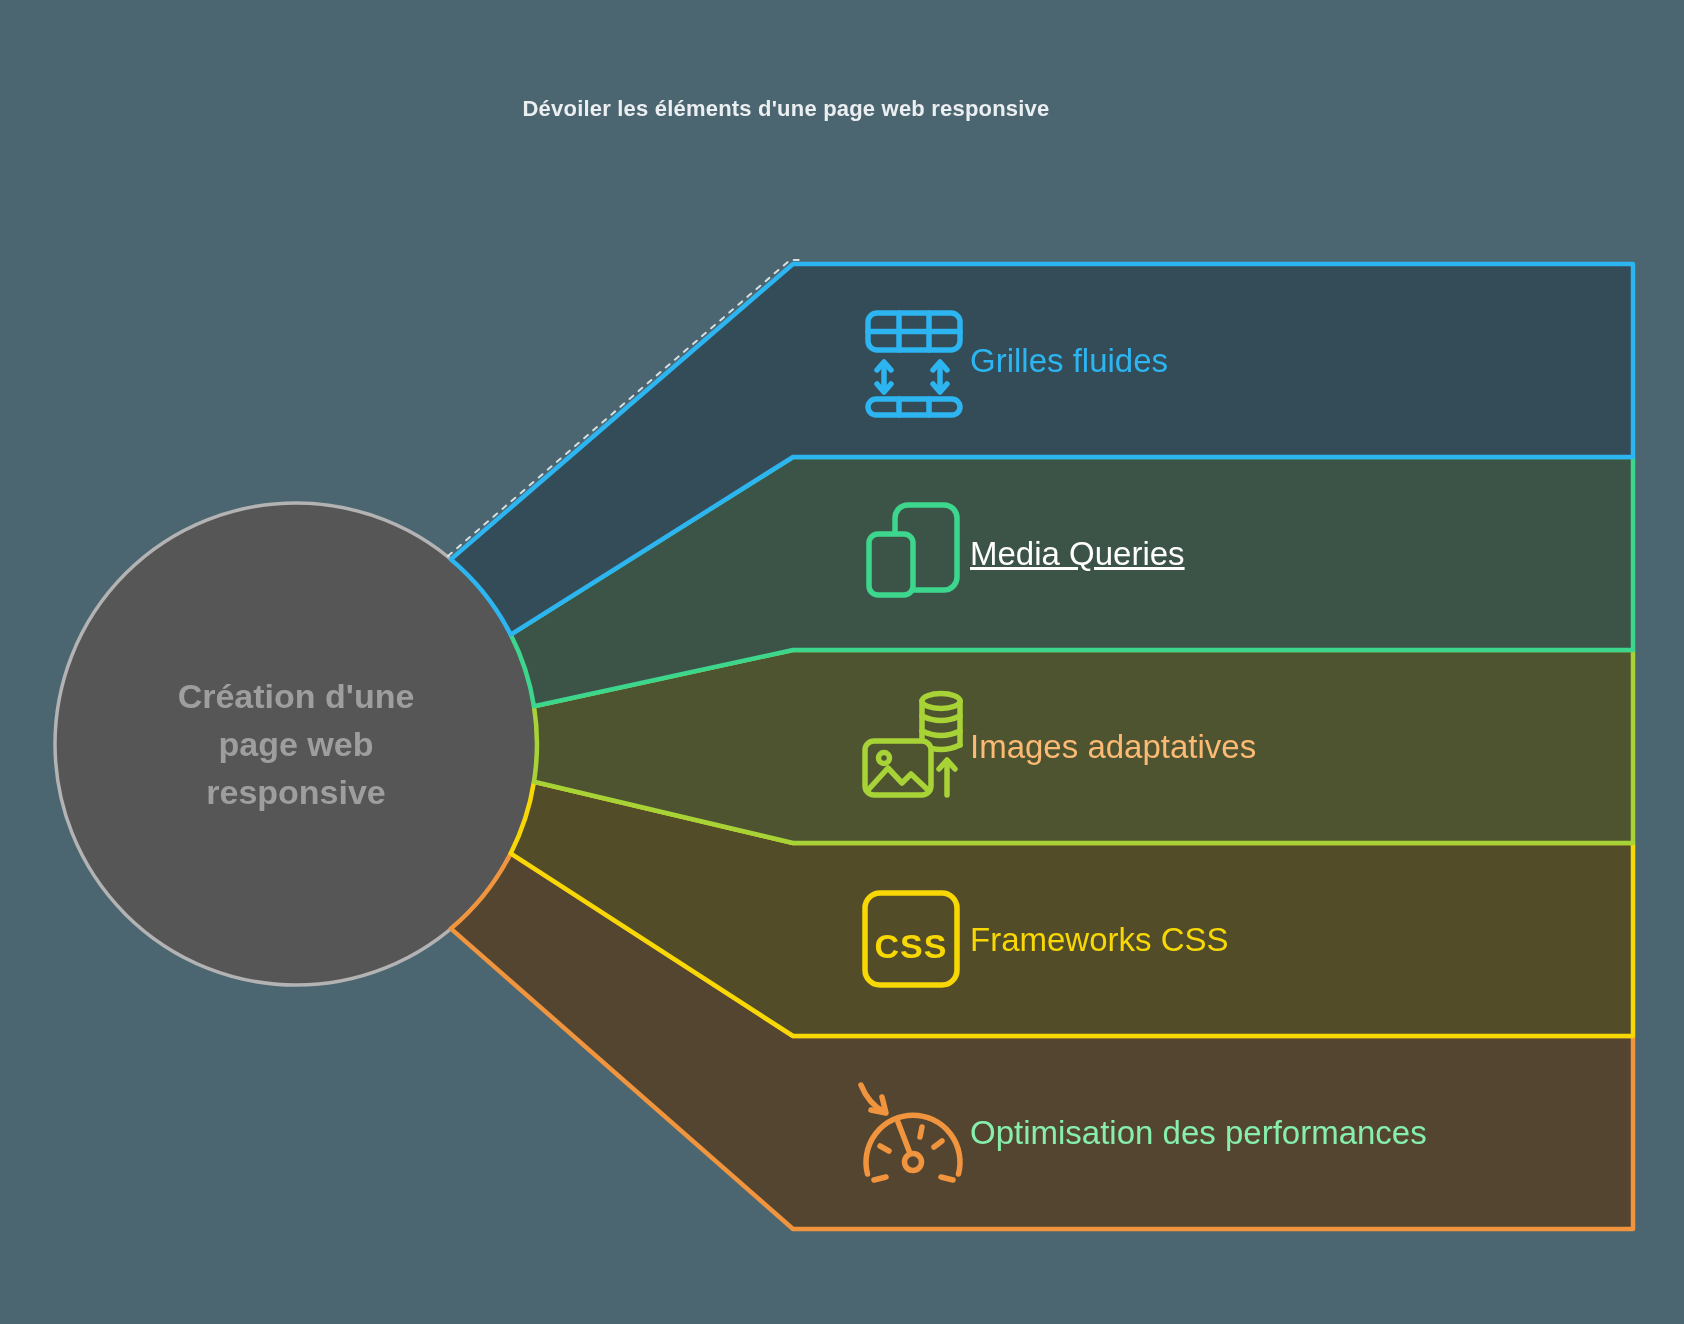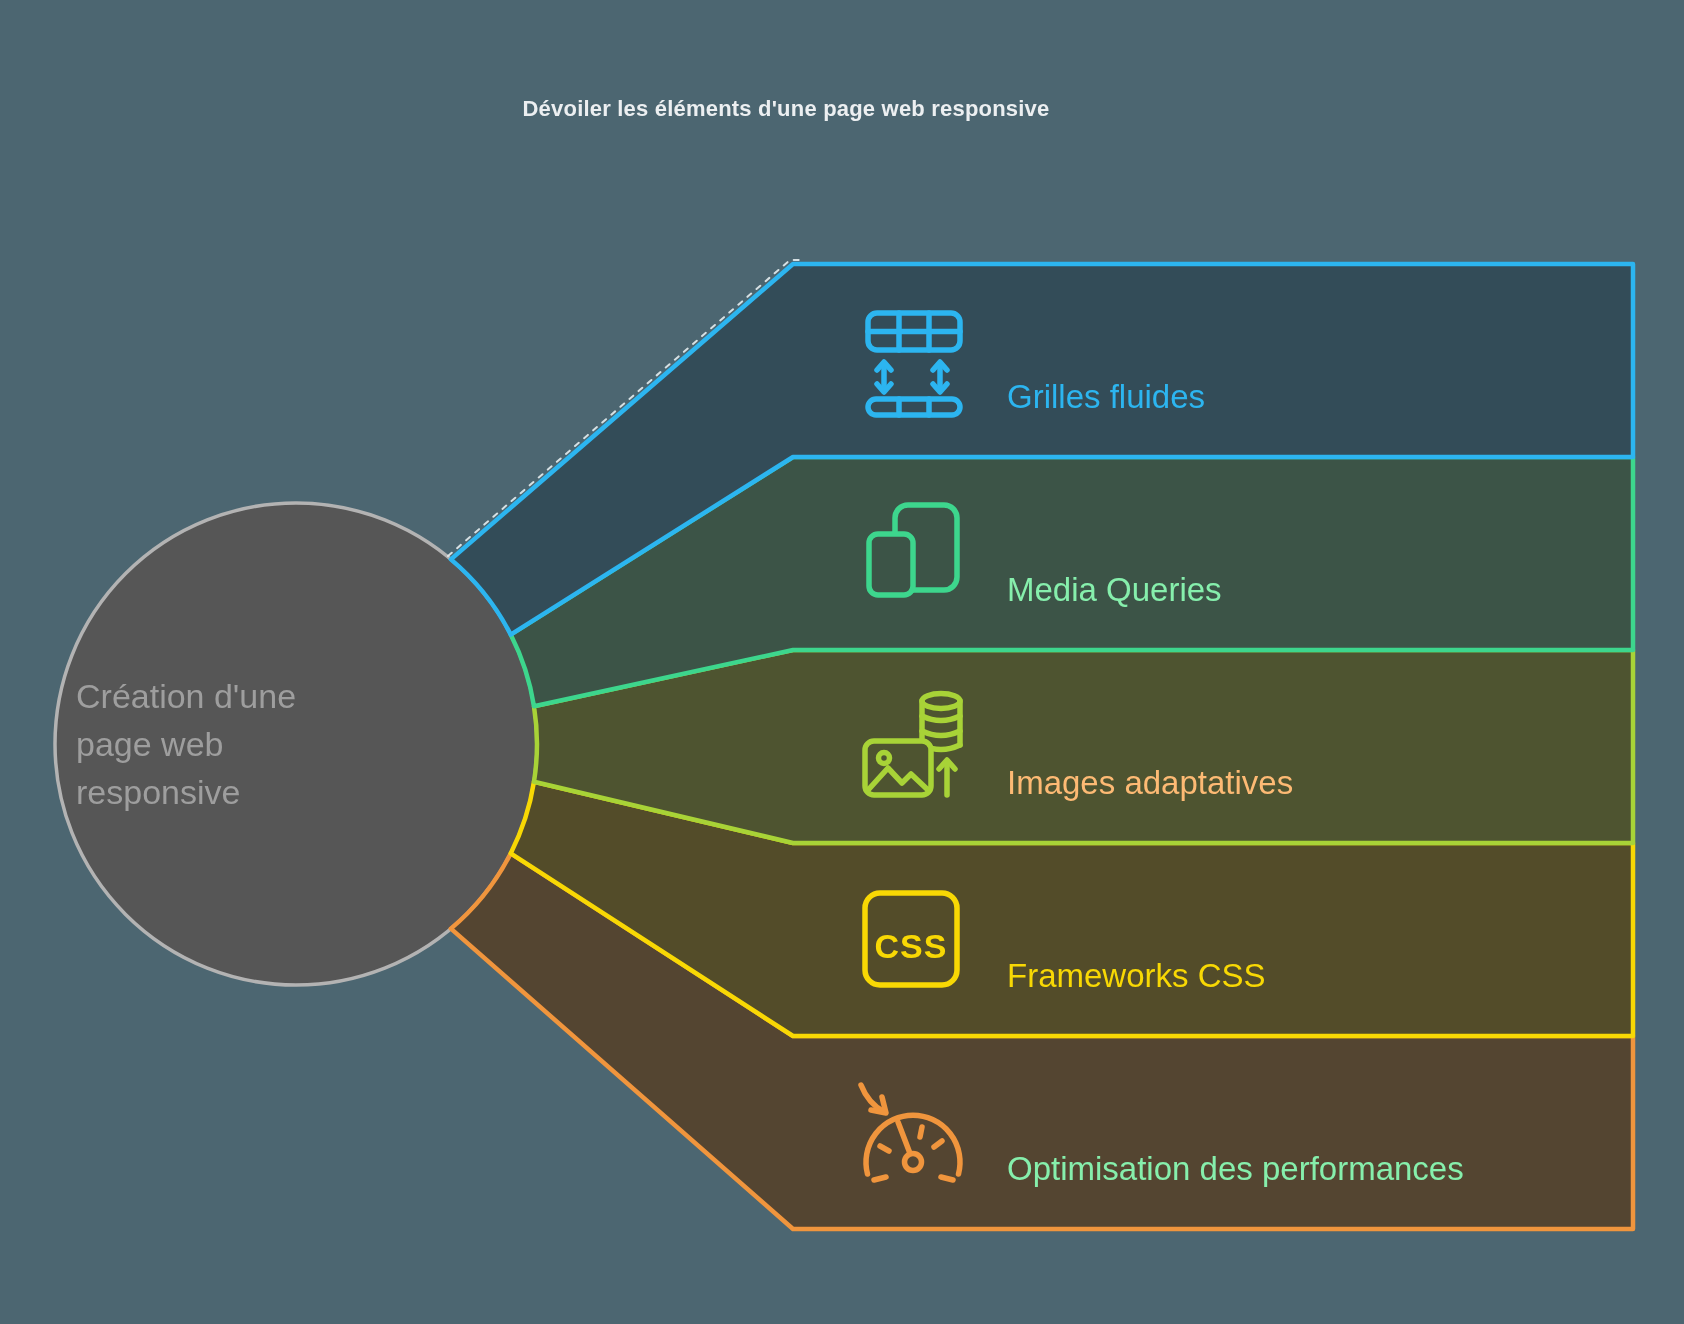--- a/index.html
+++ b/index.html
@@ -4,30 +4,30 @@
 <style>
   html,body{margin:0;padding:0;}
   body{background:#4c6671;font-family:"Liberation Sans",sans-serif;}
   .stage{position:relative;width:1684px;height:1324px;background:#4c6671;overflow:hidden;}
   .stage svg{position:absolute;left:0;top:0;}
   .title{
     position:absolute;left:0;top:96px;width:1572px;text-align:center;
     font-size:22px;font-weight:bold;color:#eceff1;letter-spacing:.2px;
   }
   .hub-text{
-    position:absolute;left:76px;top:672px;width:440px;text-align:left;
-    font-size:34px;font-weight:normal;color:#9e9e9e;
+    position:absolute;left:76px;top:672px;width:440px;text-align:center;
+    font-size:34px;font-weight:bold;color:#9e9e9e;
   }
   .hub-text div{line-height:48px;}
   .band-label{
-    position:absolute;left:1007px;height:52px;line-height:52px;
-    font-size:33px;font-weight:400;white-space:nowrap;margin-top:36px;
+    position:absolute;left:970px;height:52px;line-height:52px;
+    font-size:33px;font-weight:400;white-space:nowrap;
   }
   .lbl1{color:#2cb5f0;top:335px;}
-  .lbl2{color:#86efac;top:528px;}
+  .lbl2{color:#ffffff;top:528px;text-decoration:underline;}
   .lbl3{color:#fdba74;top:721px;}
   .lbl4{color:#f8d804;top:914px;}
   .lbl5{color:#86efac;top:1107px;}
 </style>
 </head>
 <body>
 
 <div class="stage">
 
   <svg width="1684" height="1324" viewBox="0 0 1684 1324">

